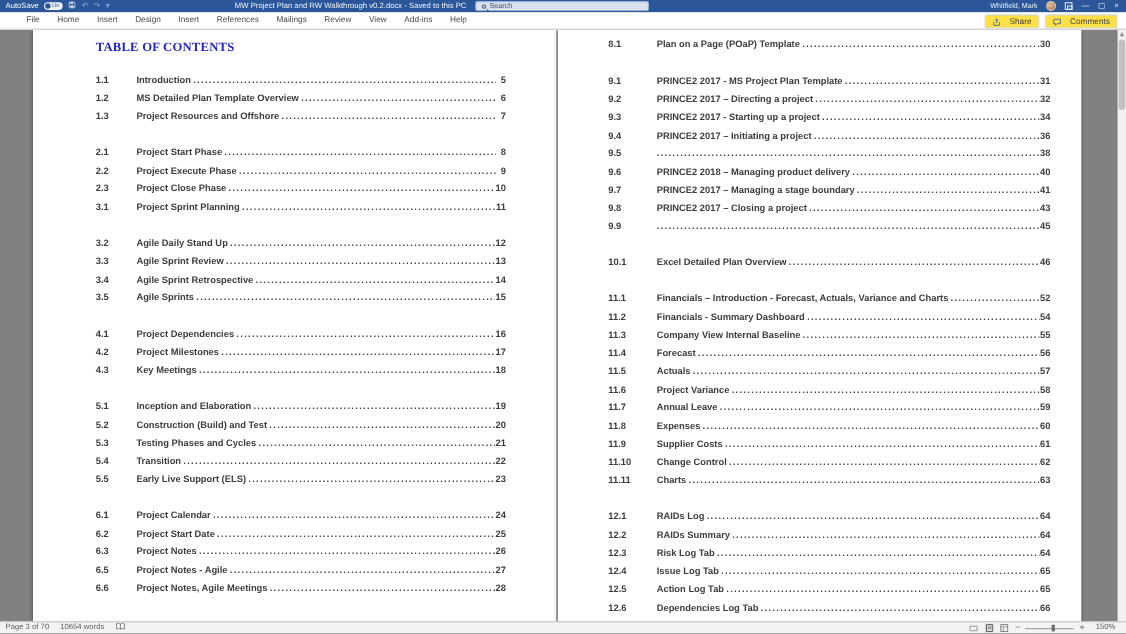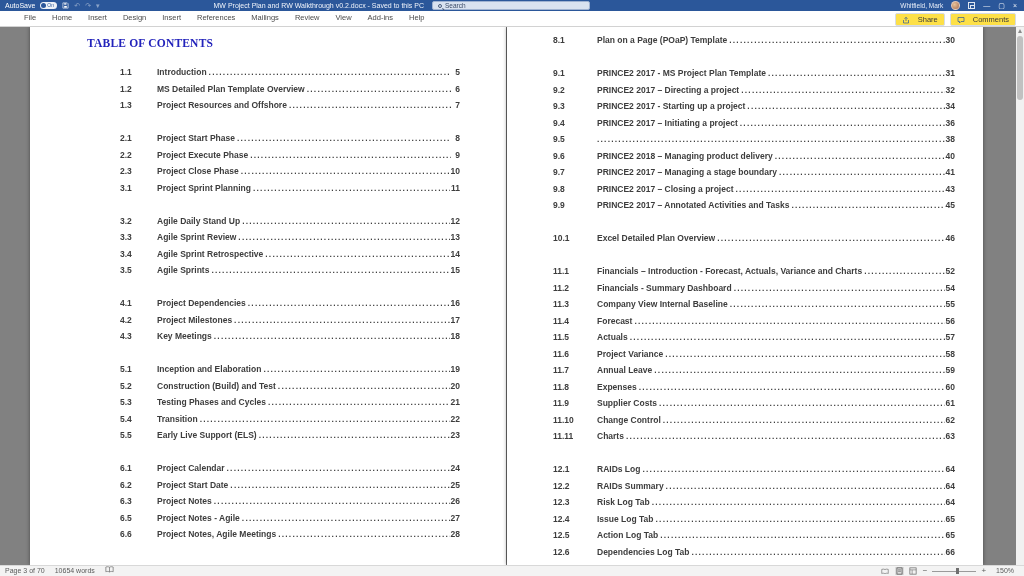--- a/index.html
+++ b/index.html
@@ -56,21 +56,21 @@
   .page.left .page-inner{padding:10px 46px 0 57px;}
   .page.right .page-inner{padding:5px 28px 0 46px;}
 
   .toc-title{font-size:11.5px;font-weight:bold;color:var(--toc-heading);line-height:13px;
     margin-bottom:14px;letter-spacing:.2px;font-family:Liberation Serif, serif;}
 
   .toc-group{margin-bottom:16.5px;}
   .toc-row{display:flex;align-items:baseline;height:16.5px;line-height:16.5px;
     font-size:8.5px;font-weight:bold;color:var(--toc-text);}
   .toc-row .num{flex:none;}
-  .page.left  .toc-row .num{width:37px;margin-left:33px;}
+  .page.left  .toc-row .num{width:37px;}
   .page.right .toc-row .num{width:44px;}
   .toc-row .ttl{white-space:nowrap;padding-right:2px;}
   .toc-row .leader{flex:1;min-width:5px;overflow:hidden;white-space:nowrap;
     letter-spacing:1.2px;font-size:8.5px;}
   .toc-row .pg{flex:none;min-width:9px;text-align:right;padding-left:1px;}
 
   
   .scrollbar{position:absolute;right:0;top:0;bottom:0;width:8px;background:#f1f1f1;}
   .scroll-up{position:absolute;top:2px;left:1.5px;width:0;height:0;
     border-left:2.5px solid transparent;border-right:2.5px solid transparent;border-bottom:4px solid #8a8a8a;}
@@ -378,21 +378,20 @@
               <span class="pg">41</span>
             </div>
             <div class="toc-row">
               <span class="num">9.8</span>
               <span class="ttl">PRINCE2 2017 – Closing a project</span>
               <span class="leader">................................................................................................................................................................................................................................................</span>
               <span class="pg">43</span>
             </div>
             <div class="toc-row">
               <span class="num">9.9</span>
-              <span class="ttl">PRINCE2 2017 – Annotated Activities and Tasks</span>
               <span class="leader">................................................................................................................................................................................................................................................</span>
               <span class="pg">45</span>
             </div>
           </div>
           <div class="toc-group">
             <div class="toc-row">
               <span class="num">10.1</span>
               <span class="ttl">Excel Detailed Plan Overview</span>
               <span class="leader">................................................................................................................................................................................................................................................</span>
               <span class="pg">46</span>

